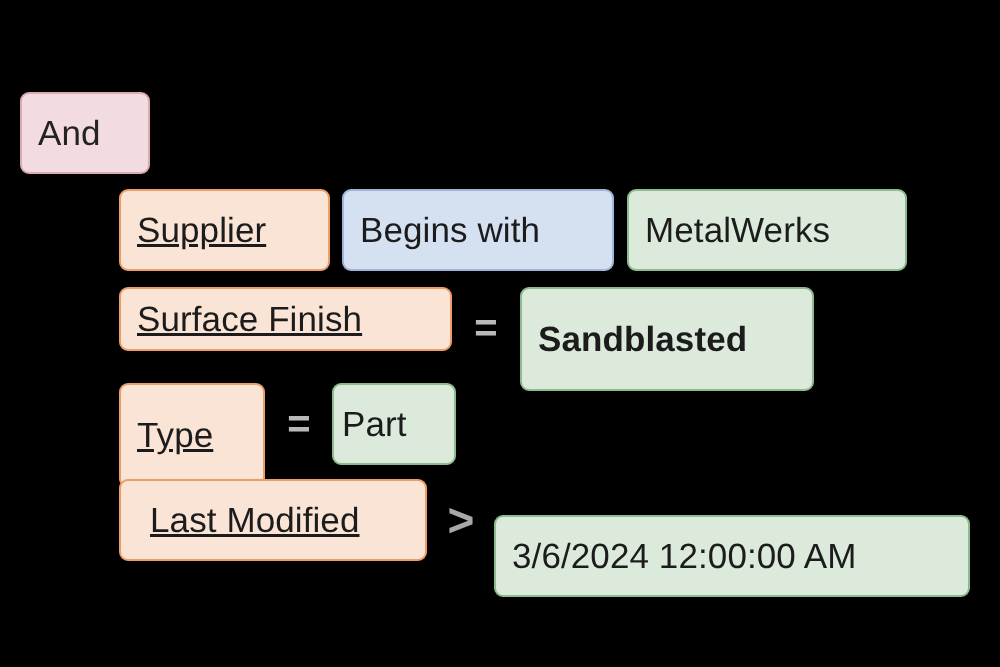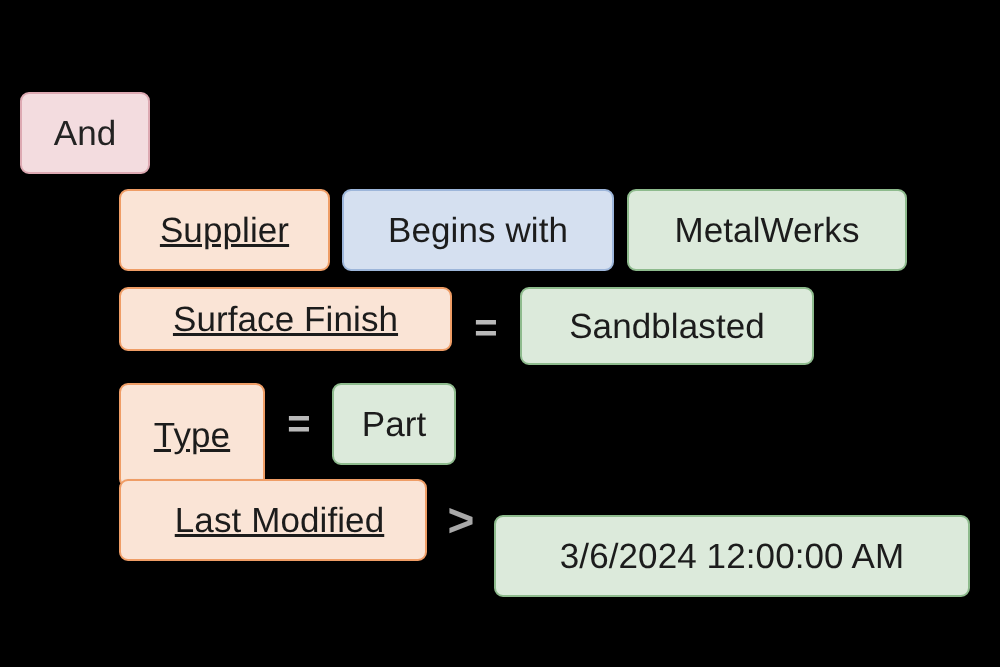--- a/index.html
+++ b/index.html
@@ -24,21 +24,20 @@
     height: 667px;
     background: #000000;
   }
 
   
   .chip {
     position: absolute;
     box-sizing: border-box;
     display: flex;
     align-items: center;
-    justify-content: center;
     border-radius: 9px;
     border-width: 2px;
     border-style: solid;
     white-space: nowrap;
     font-size: 35px;
     line-height: 1;
     letter-spacing: 0.1px;
     color: #1c1c1c;
     padding: 0 16px;
     box-shadow: 0 2px 3px rgba(0,0,0,0.35);
@@ -125,35 +124,35 @@
 
   <div class="row">
     <div class="chip field" style="left:119px; top:287px; width:333px; height:64px;">
       <span>Surface Finish</span>
     </div>
 
     <div class="op-glyph" style="left:462px; top:287px; width:48px; height:82px;">
       <span>=</span>
     </div>
 
-    <div class="chip value" style="left:520px; top:287px; width:294px; height:78px;">
+    <div class="chip value" style="left:520px; top:287px; width:294px; height:104px;font-weight:bold;">
       <span>Sandblasted</span>
     </div>
   </div>
 
   <div class="row">
     <div class="chip field" style="left:119px; top:383px; width:146px; height:105px;">
       <span>Type</span>
     </div>
 
     <div class="op-glyph" style="left:275px; top:383px; width:48px; height:82px;">
       <span>=</span>
     </div>
 
-    <div class="chip value" style="left:332px; top:383px; width:124px; height:82px;">
+    <div class="chip value" style="left:332px; top:383px; width:124px; height:82px;padding-left:8px;">
       <span>Part</span>
     </div>
   </div>
 
   <div class="row">
     <div class="chip field" style="left:119px; top:479px; width:308px; height:82px;padding-left:29px;">
       <span>Last Modified</span>
     </div>
 
     <div class="op-glyph chevron" style="left:437px; top:479px; width:48px; height:82px;">

